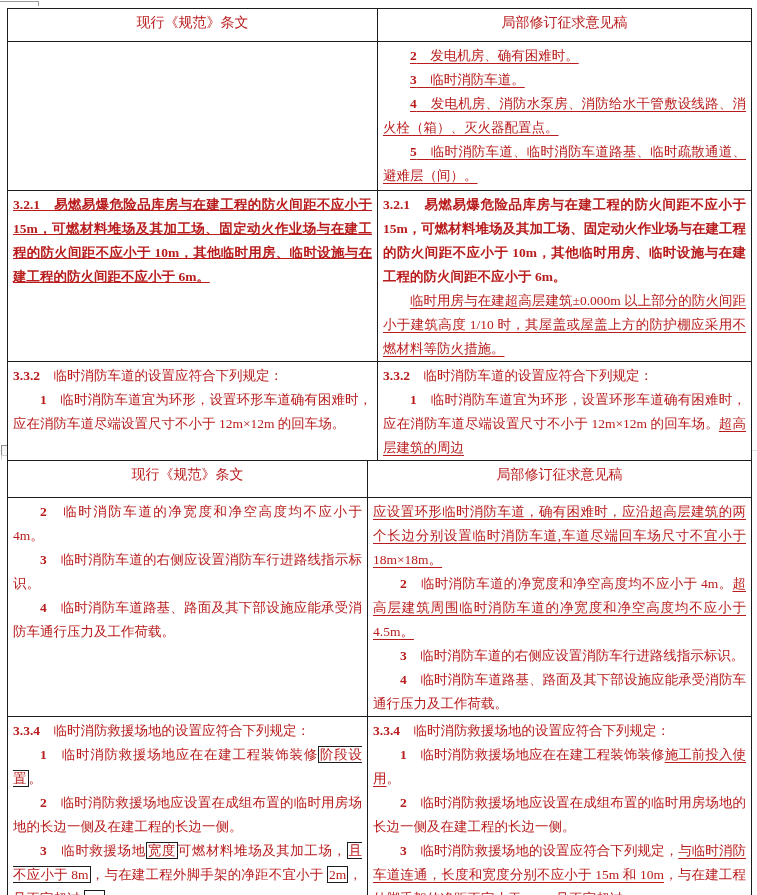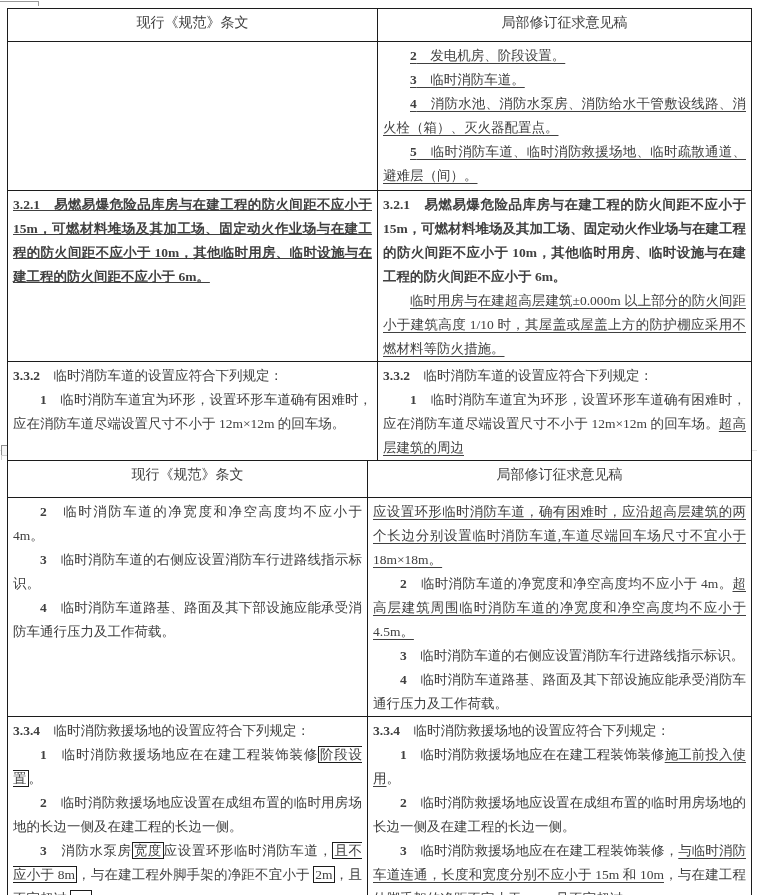--- a/index.html
+++ b/index.html
@@ -1,18 +1,18 @@
 <!DOCTYPE html>
 <html><head>
 <meta charset="utf-8">
 <style>
   html,body{margin:0;padding:0;background:#fff;}
   .page{
     position:relative;width:757px;height:895px;overflow:hidden;
-    background:#ffffff;color:#404040;
+    background:#ffffff;color:#b91c1c;
     font-family:"Liberation Serif","DejaVu Serif",serif;
   }
   table.cmp{border-collapse:collapse;table-layout:fixed;position:absolute;background:#fff;}
   .cmp td,.cmp th{border:1px solid #1c1c1c;vertical-align:top;padding:2px 5px 0 5px;}
   .cmp th{font-weight:normal;text-align:center;font-size:14px;padding:5px 0 3px 0;}
   .para{font-size:13.5px;line-height:24px;text-align:justify;}
   .indent{text-indent:2em;}
   .b{font-weight:bold;}
   .u{text-decoration:underline;text-underline-offset:3px;}
   .box{border:1px solid #1c1c1c;padding:0 1px;}
@@ -41,24 +41,24 @@
         <col style="width:374px">
       </colgroup>
     <tbody>
         <tr>
       <th style="height:24px">现行《规范》条文</th>
       <th>局部修订征求意见稿</th>
     </tr>
     <tr>
       <td style="height:146px"></td>
       <td>
-            <div class="para indent"><span class="b u">2</span><span class="u">　发电机房、阶段设置。</span></div>
+            <div class="para indent"><span class="b u">2</span><span class="u">　发电机房、确有困难时。</span></div>
             <div class="para indent"><span class="b u">3</span><span class="u">　临时消防车道。</span></div>
-            <div class="para indent"><span class="b u">4</span><span class="u">　消防水池、消防水泵房、消防给水干管敷设线路、消火栓（箱）、灭火器配置点。</span></div>
-            <div class="para indent"><span class="b u">5</span><span class="u">　临时消防车道、临时消防救援场地、临时疏散通道、避难层（间）。</span></div>
+            <div class="para indent"><span class="b u">4</span><span class="u">　发电机房、消防水泵房、消防给水干管敷设线路、消火栓（箱）、灭火器配置点。</span></div>
+            <div class="para indent"><span class="b u">5</span><span class="u">　临时消防车道、临时消防车道路基、临时疏散通道、避难层（间）。</span></div>
           </td>
     </tr>
     <tr>
       <td style="height:162px" class="vpad">
             <div class="para"><span class="b">3.2.1</span><span class="b">　易燃易爆危险品库房与在建工程的防火间距不应小于15m，可燃材料堆场及其加工场、固定动火作业场与在建工程的防火间距不应小于 10m，其他临时用房、临时设施与在建工程的防火间距不应小于 6m。</span></div>
           </td>
       <td>
             <div class="para"><span class="b">3.2.1</span><span class="b">　易燃易爆危险品库房与在建工程的防火间距不应小于 15m，可燃材料堆场及其加工场、固定动火作业场与在建工程的防火间距不应小于 10m，其他临时用房、临时设施与在建工程的防火间距不应小于 6m。</span></div>
             <div class="para indent"><span class="u">临时用房与在建超高层建筑±0.000m 以上部分的防火间距小于建筑高度 1/10 时，其屋盖或屋盖上方的防护棚应采用不燃材料等防火措施。</span></div>
           </td>
@@ -97,25 +97,25 @@
             <div class="para indent"><span class="b">2</span><span>　临时消防车道的净宽度和净空高度均不应小于 4m。</span><span class="u">超高层建筑周围临时消防车道的净宽度和净空高度均不应小于 4.5m。</span></div>
             <div class="para indent"><span class="b">3</span><span>　临时消防车道的右侧应设置消防车行进路线指示标识。</span></div>
             <div class="para indent"><span class="b">4</span><span>　临时消防车道路基、路面及其下部设施应能承受消防车通行压力及工作荷载。</span></div>
           </td>
     </tr>
     <tr>
       <td style="height:250px">
             <div class="para"><span class="b">3.3.4</span><span>　临时消防救援场地的设置应符合下列规定：</span></div>
             <div class="para indent"><span class="b">1</span><span>　临时消防救援场地应在在建工程装饰装修</span><span class="box">阶段设置</span><span>。</span></div>
             <div class="para indent"><span class="b">2</span><span>　临时消防救援场地应设置在成组布置的临时用房场地的长边一侧及在建工程的长边一侧。</span></div>
-            <div class="para indent"><span class="b">3</span><span>　消防水泵房</span><span class="box">宽度</span><span>应设置环形临时消防车道，</span><span class="box">且不应小于 8m</span><span>，与在建工程外脚手架的净距不宜小于 </span><span class="box">2m</span><span>，且不宜超过 </span><span class="box">6m</span><span>。</span></div>
+            <div class="para indent"><span class="b">3</span><span>　临时救援场地</span><span class="box">宽度</span><span>可燃材料堆场及其加工场，</span><span class="box">且不应小于 8m</span><span>，与在建工程外脚手架的净距不宜小于 </span><span class="box">2m</span><span>，且不宜超过 </span><span class="box">6m</span><span>。</span></div>
           </td>
       <td>
             <div class="para"><span class="b">3.3.4</span><span>　临时消防救援场地的设置应符合下列规定：</span></div>
             <div class="para indent"><span class="b">1</span><span>　临时消防救援场地应在在建工程装饰装修</span><span class="u">施工前投入使用</span><span>。</span></div>
             <div class="para indent"><span class="b">2</span><span>　临时消防救援场地应设置在成组布置的临时用房场地的长边一侧及在建工程的长边一侧。</span></div>
-            <div class="para indent"><span class="b">3</span><span>　临时消防救援场地应在在建工程装饰装修，</span><span class="u">与临时消防车道连通，长度和宽度分别不应小于 15m 和 10m</span><span>，与在建工程外脚手架的净距不宜小于 </span><span class="u">5m</span><span>，且不宜超过 </span><span class="u">10m</span><span>。</span></div>
+            <div class="para indent"><span class="b">3</span><span>　临时消防救援场地的设置应符合下列规定，</span><span class="u">与临时消防车道连通，长度和宽度分别不应小于 15m 和 10m</span><span>，与在建工程外脚手架的净距不宜小于 </span><span class="u">5m</span><span>，且不宜超过 </span><span class="u">10m</span><span>。</span></div>
           </td>
     </tr>
   </tbody>
     </table>
 
 </div>
 
 </body></html>

